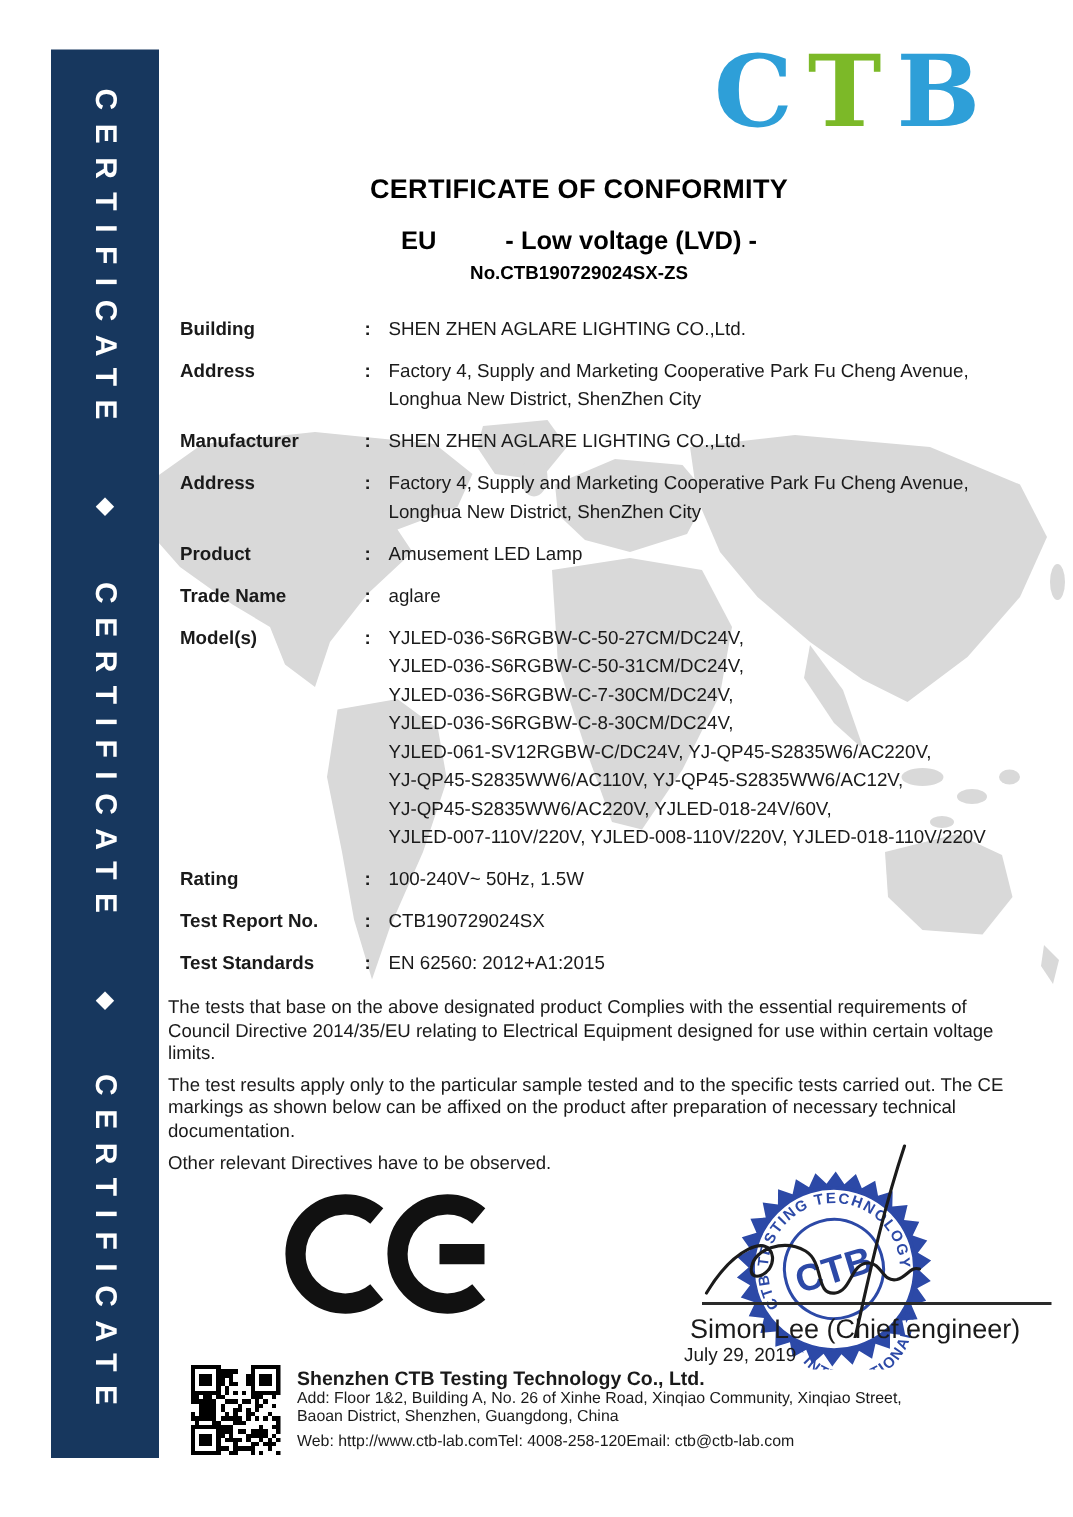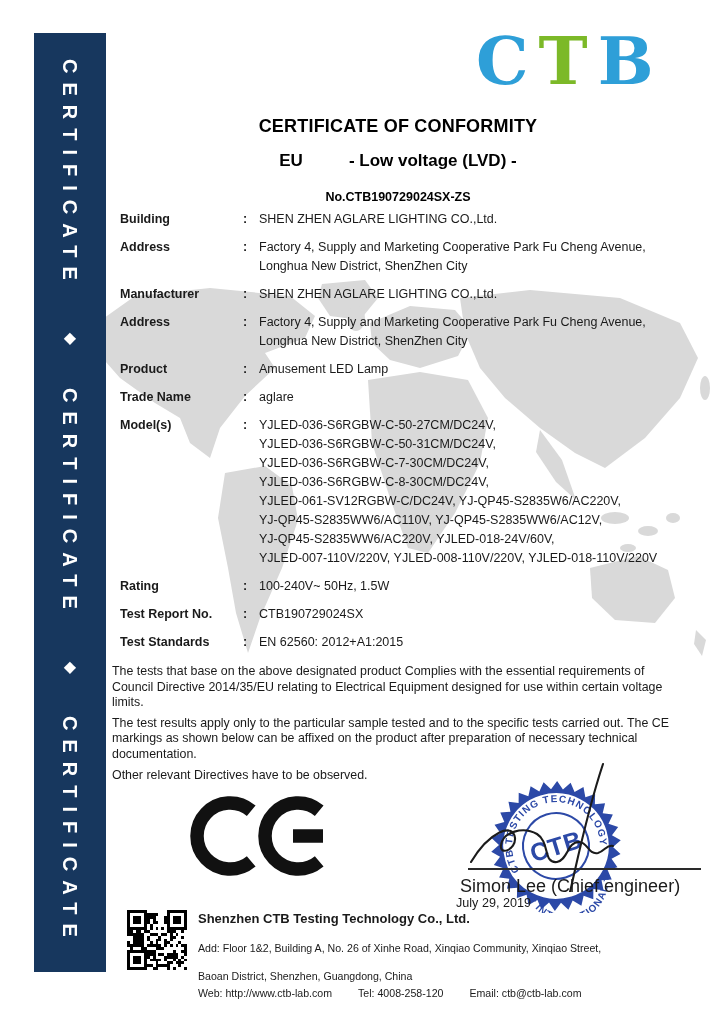--- a/index.html
+++ b/index.html
@@ -24,25 +24,25 @@
          letter-spacing:9px;line-height:1;}
   .vsep{color:#fff;font-size:16px;line-height:1;}
 
   
   .logo{position:absolute;left:476px;top:28px;z-index:3;
         font-family:"DejaVu Serif",serif;font-weight:bold;font-size:66px;
         letter-spacing:10px;line-height:1;}
 
   
   .header-block{position:absolute;left:106px;top:116px;width:560px;
-                text-align:center;z-index:3;padding-left:12px;}
+                text-align:center;z-index:3;}
   .doc-title{font-size:18px;font-weight:bold;letter-spacing:0.2px;color:#000;}
   .subtitle{margin-top:14px;font-size:17px;font-weight:bold;
             display:flex;justify-content:center;gap:46px;color:#000;}
-  .cert-no{margin-top:19px;font-size:12.5px;font-weight:bold;color:#000;}
+  .cert-no{margin-top:4px;font-size:12.5px;font-weight:bold;color:#000;}
 
   
   .fields{position:absolute;left:120px;top:210px;z-index:3;
           display:grid;grid-template-columns:123px 16px auto;
           row-gap:9px;font-size:12.5px;line-height:19px;}
   .flabel{font-weight:bold;}
   .fcolon{font-weight:bold;}
   .fvalue div{white-space:nowrap;}
 
   
@@ -73,22 +73,22 @@
   .sig-name{position:absolute;left:460px;top:876px;width:248px;text-align:left;
             font-size:18px;z-index:5;}
   .sig-date{position:absolute;left:456px;top:896px;width:226px;text-align:left;
             font-size:12.6px;z-index:5;}
 
   
   .footer{position:absolute;left:127px;top:910px;z-index:3;display:flex;}
   .qr{width:60px;height:60px;}
   .finfo{margin-left:11px;padding-top:1px;}
   .fcompany{font-size:13px;font-weight:bold;}
-  .faddr{font-size:10.6px;margin-top:16px;}
-  .fweb{font-size:10.6px;margin-top:5px;display:flex;gap:26px;}
+  .faddr{font-size:10.6px;margin-top:0;}
+  .fweb{font-size:10.6px;margin-top:5px;display:flex;}
 </style>
 </head>
 <body>
 
 <div class="page">
 
   <svg class="map" width="655" height="420" viewBox="0 0 655 420" aria-hidden="true">
     <path d="M30,60 L75,28 L150,20 L230,28 L255,48 L245,70 L205,85 L215,100 L185,128 L160,160 L150,190 L130,175 L120,150 L95,135 L60,110 L38,85 Z"></path>
     <path d="M262,16 L305,12 L318,30 L300,52 L270,48 L258,30 Z"></path>
     <path d="M165,205 L205,198 L232,218 L238,252 L222,300 L200,350 L188,385 L176,345 L168,300 L158,250 Z"></path>

